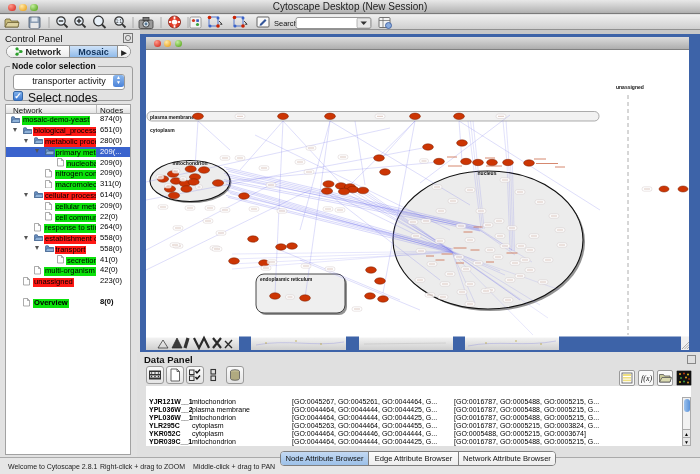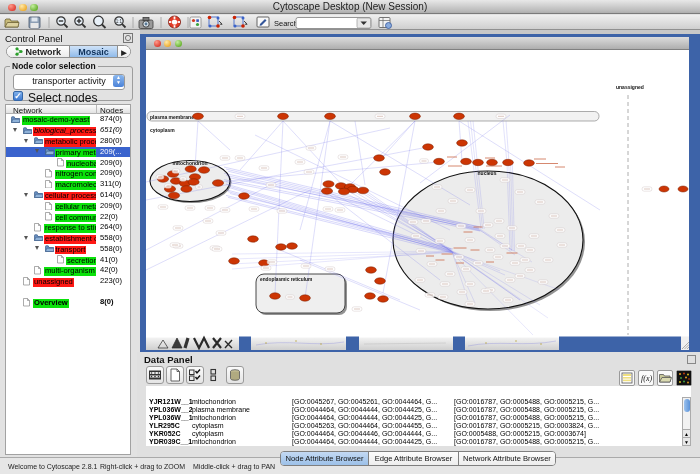--- a/index.html
+++ b/index.html
@@ -211,21 +211,21 @@
       </div>
       <div id="treerows">
           <div class="trow" style="top:9.3px;">
             <svg class="ficon" style="left:5px;" viewBox="0 0 9 7">
               <path d="M0.5 1.5 L0.5 6.5 L8.5 6.5 L8.5 2.5 L4 2.5 L3.2 0.8 L0.8 0.8 Z" fill="#6b93c4" stroke="#3a5a88" stroke-width="0.7"></path>
               <path d="M0.5 6.5 L1.8 3.2 L9 3.2 L8.5 6.5 Z" fill="#8fb2d8" stroke="#3a5a88" stroke-width="0.6"></path>
             </svg>
             <div style="position:absolute; left:16px; top:0; width:73.5px; height:10.8px; overflow:hidden;"><span class="lbl g" style="left:0; position:relative; white-space:nowrap; display:inline-block;">mosaic-demo-yeast</span></div>
             <span class="num" style="">874(0)</span>
           </div>
-          <div class="trow" style="top:20.08px;font-style:italic;">
+          <div class="trow" style="top:20.08px;">
             <div class="arrow" style="left:7px;"></div>
             <svg class="ficon" style="left:17px;" viewBox="0 0 9 7">
               <path d="M0.5 1.5 L0.5 6.5 L8.5 6.5 L8.5 2.5 L4 2.5 L3.2 0.8 L0.8 0.8 Z" fill="#6b93c4" stroke="#3a5a88" stroke-width="0.7"></path>
               <path d="M0.5 6.5 L1.8 3.2 L9 3.2 L8.5 6.5 Z" fill="#8fb2d8" stroke="#3a5a88" stroke-width="0.6"></path>
             </svg>
             <div style="position:absolute; left:27px; top:0; width:62.5px; height:10.8px; overflow:hidden;"><span class="lbl r" style="left:0; position:relative; white-space:nowrap; display:inline-block;">biological_process</span></div>
             <span class="num" style="">651(0)</span>
           </div>
           <div class="trow" style="top:30.86px;">
             <div class="arrow" style="left:18px;"></div>

